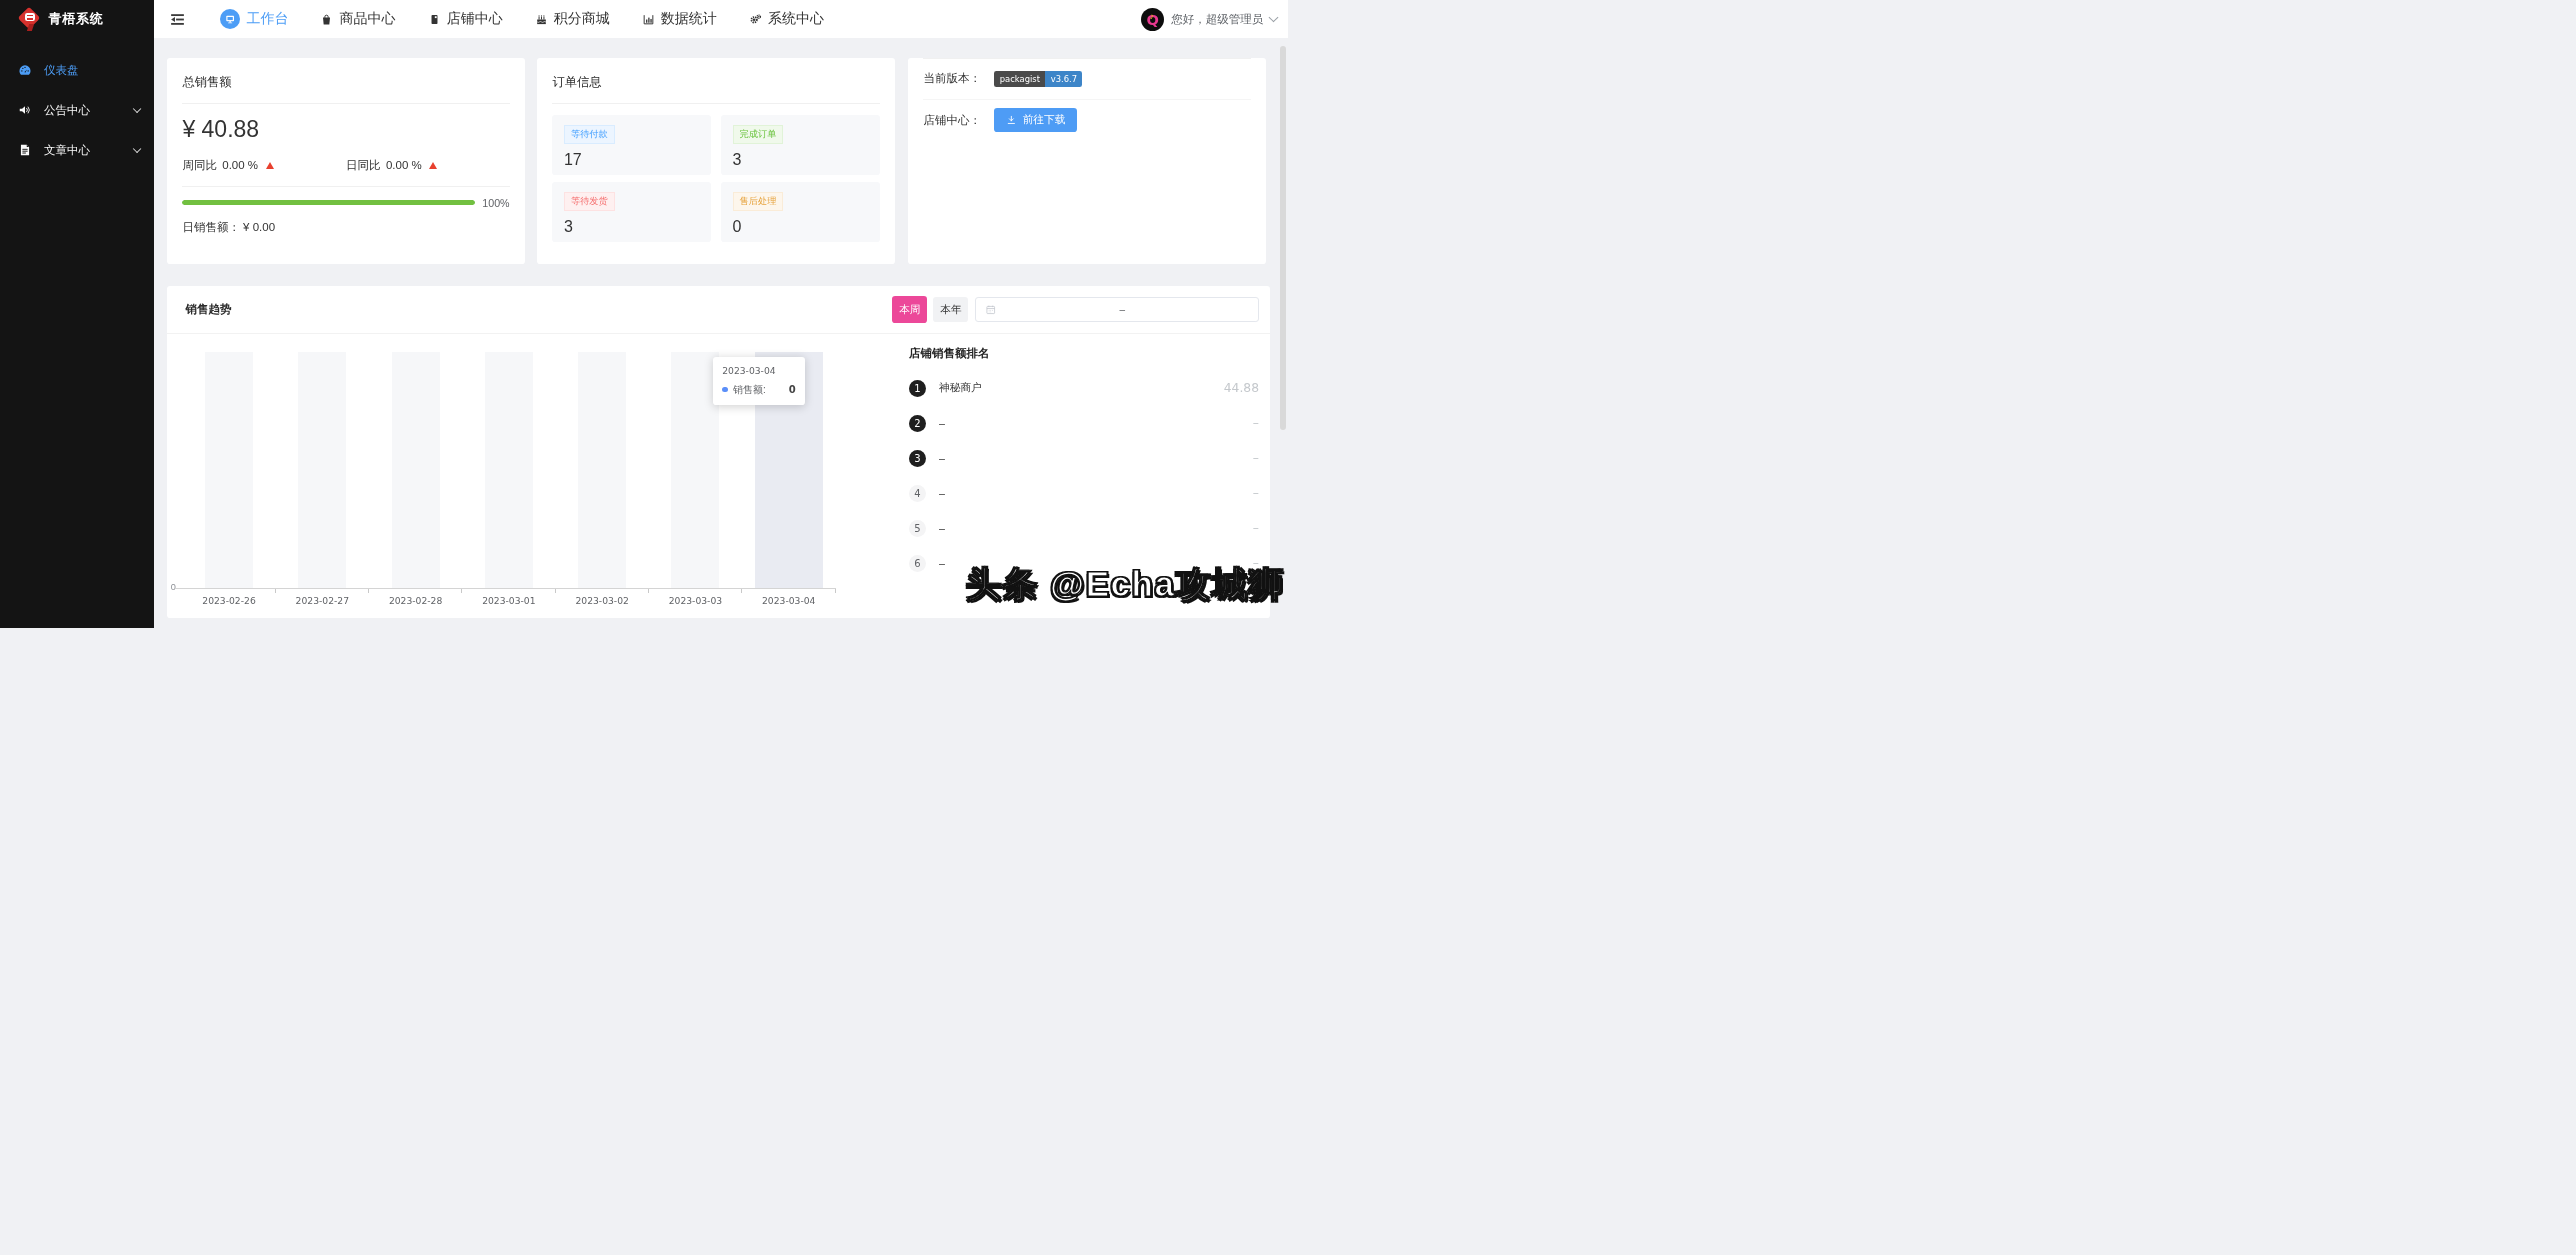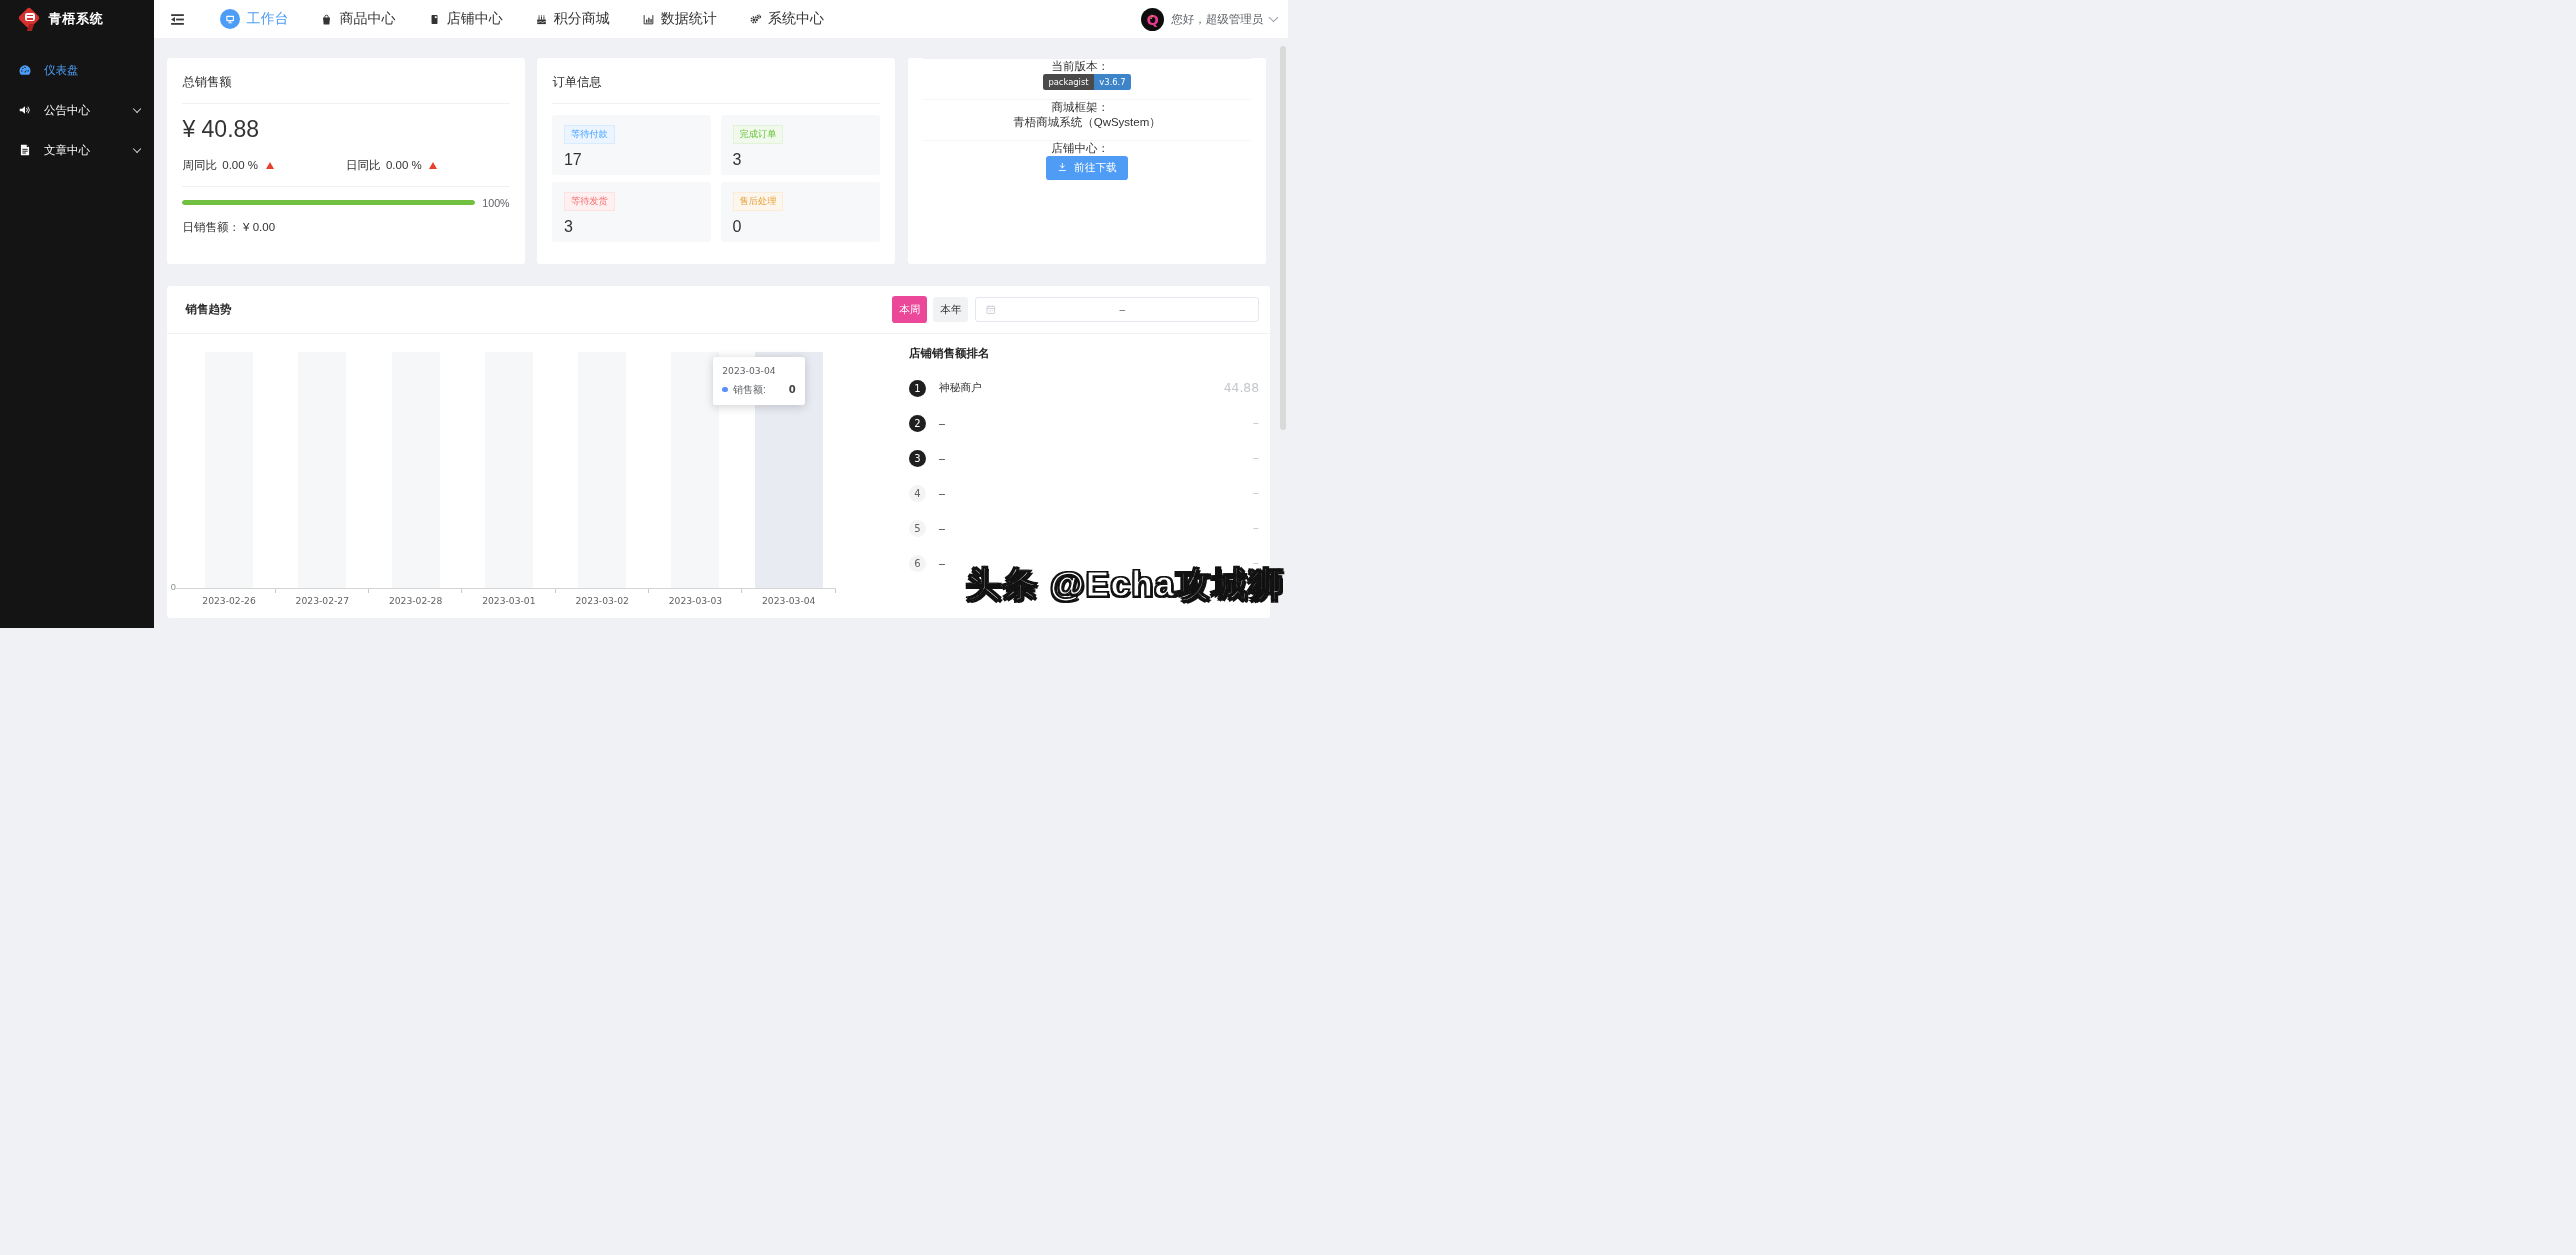--- a/index.html
+++ b/index.html
@@ -64,21 +64,21 @@
   .orders-grid { display:grid; grid-template-columns:1fr 1fr; gap:7.7px 10px; margin:11.5px 15.4px 0; }
   .order-cell { background:#f7f8fa; border-radius:3.1px; padding:10px 11.5px 7.7px; height:60px; }
   .tag { display:inline-block; font-size:9.2px; line-height:1; padding:3.8px 6.1px; border-radius:0; border:0.8px solid; }
   .tag-blue   { color:#409eff; background:#ecf5ff; border-color:#d9ecff; }
   .tag-green  { color:#67c23a; background:#f0f9eb; border-color:#e1f3d8; }
   .tag-red    { color:#f56c6c; background:#fef0f0; border-color:#fde2e2; }
   .tag-orange { color:#e6a23c; background:#fdf6ec; border-color:#faecd8; }
   .order-num { font-size:16px; color:#333; margin-top:7px; }
 
   
-  .v-row { display:flex; align-items:center; height:41px; margin:0 15.4px; font-size:11.5px; color:#333; border-bottom:0.8px solid #f5f5f5;flex-direction:column; }
+  .v-row { display:flex; align-items:center; height:41px; margin:0 15.4px; font-size:11.5px; color:#333; border-bottom:0.8px solid #f5f5f5; }
   .v-row:last-child { border-bottom:none; }
   .v-label { width:71px; flex:none; }
   .badge { display:inline-flex; font-size:8.4px; color:#fff; border-radius:2.3px; overflow:hidden; font-family:"DejaVu Sans",sans-serif; }
   .badge-left  { background:#4a4a4a; padding:3.1px 5.4px; }
   .badge-right { background:#3d85c8; padding:3.1px 5.4px; }
   .dl-btn { background:#4e9cf5; color:#fff; font-size:10.7px; height:24px; padding:0 11.5px; border:none; border-radius:3.1px; display:inline-flex; align-items:center; gap:6.1px; cursor:pointer; }
 
   
   .trend-header { height:48px; display:flex; align-items:center; padding:0 11.5px 0 18.4px; border-bottom:0.8px solid #f2f2f2; }
   .trend-title { font-size:11.5px; font-weight:600; color:#2b2b2b; }
@@ -319,24 +319,20 @@
 <section class="card" id="card-version">
   <div class="hr"></div>
   <div class="v-row">
     <span class="v-label">当前版本：</span>
     <span class="badge">
       <span class="badge-left">packagist</span>
       <span class="badge-right">v3.6.7</span>
     </span>
   </div>
   <div class="v-row">
-    <span class="v-label">商城框架：</span>
-    <span>青梧商城系统（QwSystem）</span>
-  </div>
-  <div class="v-row">
     <span class="v-label">店铺中心：</span>
     <button class="dl-btn">
       <svg width="10.7" height="10.7" viewBox="0 0 24 24">
           <path d="M12 3v10M12 13l-4.5-4.5M12 13l4.5-4.5" stroke="#fff" stroke-width="2" fill="none" stroke-linecap="round"></path>
           <path d="M5 19h14" stroke="#fff" stroke-width="2" stroke-linecap="round"></path>
         </svg>
       <span>前往下载</span>
     </button>
   </div>
 </section>

